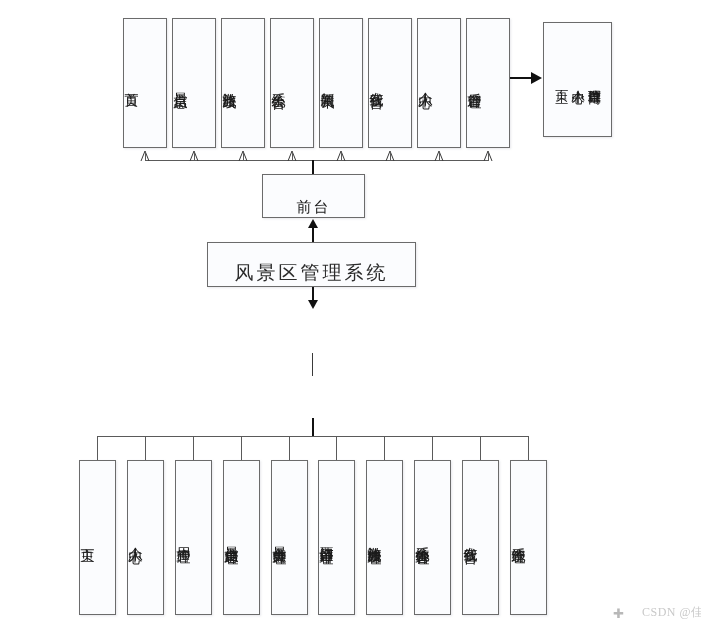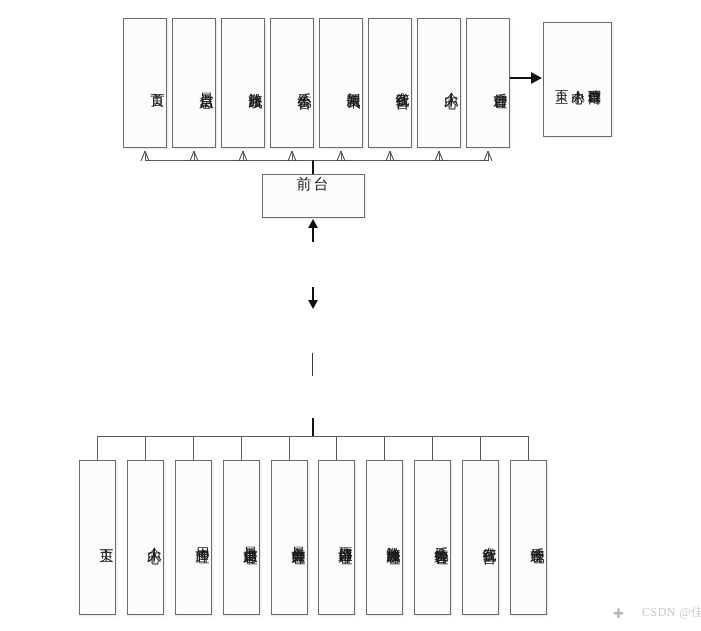--- a/index.html
+++ b/index.html
@@ -16,21 +16,21 @@
     height: 631px;
     background: #ffffff;
     overflow: hidden;
   }
   .box {
     position: absolute;
     box-sizing: border-box;
     border: 1px solid #6b6b6b;
     background: #fbfcfe;
     display: flex;
-    align-items: flex-start;
+    align-items: flex-end;
     justify-content: center;
     color: #1a1a1a;
     box-shadow: 1px 1px 2px rgba(120,130,150,0.18);
   }
   
   .vbox {
     writing-mode: vertical-rl;
     text-orientation: upright;
     letter-spacing: 1px;
     font-size: 14px;
@@ -171,20 +171,23 @@
   <div class="line v thin" style="left:439px; top:152px; height:9px;"></div>
   <div class="line v thin" style="left:488px; top:152px; height:9px;"></div>
 
   <div class="box hbox" style="left:262px; top:174px; width:103px; height:44px;">
     <span>前台</span>
   </div>
 
   <div class="line thick-v" style="left:312px; top:228px; height:14px;"></div>
   <div class="arrow-up-solid" style="left:308px; top:219px;"></div>
 
+  <div class="box main-system" style="left:207px; top:242px; width:209px; height:45px;">
+    <span>风景区管理系统</span>
+  </div>
 
   <div class="line thick-v" style="left:312px; top:287px; height:14px;"></div>
   <div class="arrow-down" style="left:308px; top:300px;"></div>
 
 
   <div class="line v" style="left:312px; top:353px; height:23px; background:#3a3a3a;"></div>
 
 
   <div class="line thick-v" style="left:312px; top:418px; height:18px;"></div>
   <div class="line thin" style="left:97px; top:436px; width:431px; height:1px;"></div>

